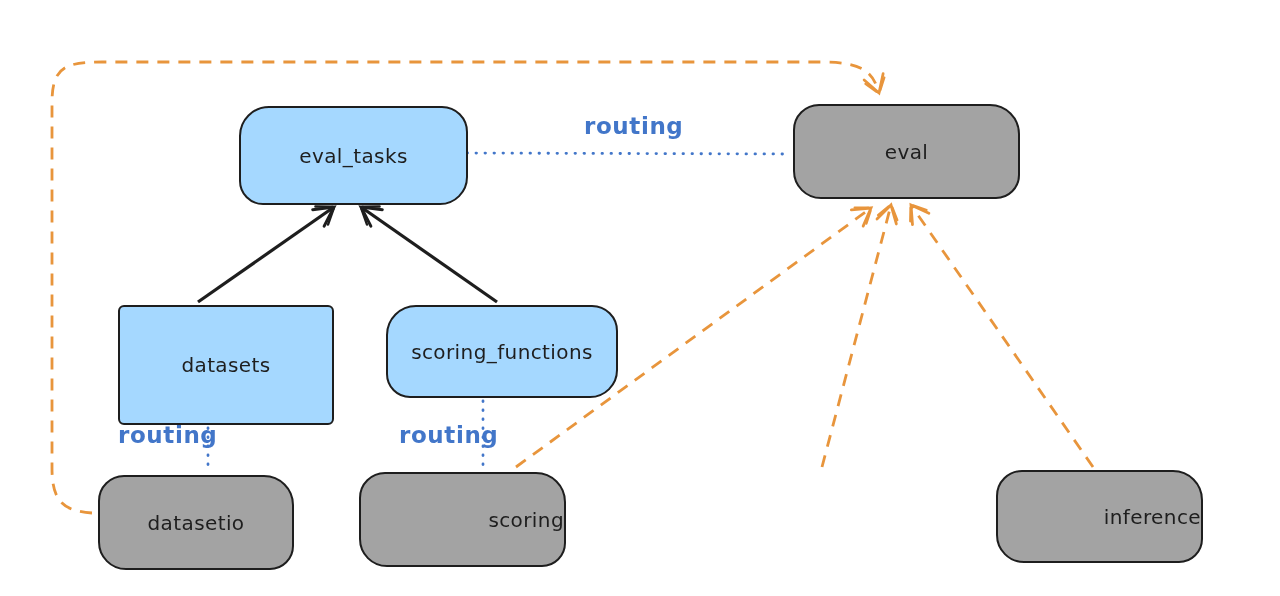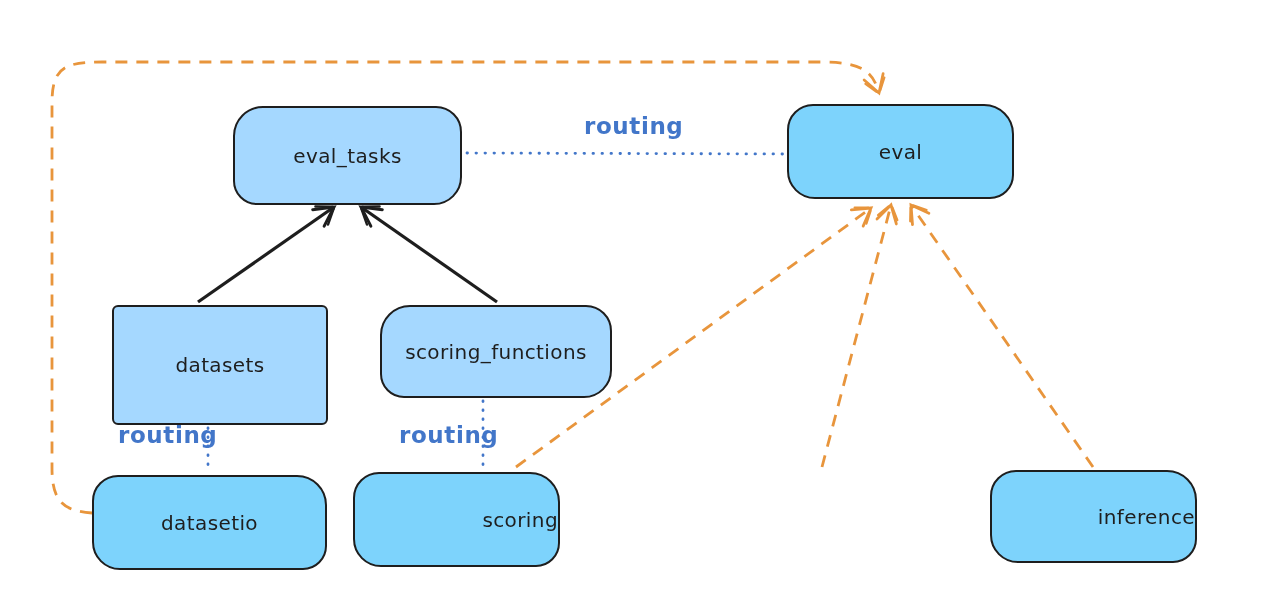--- a/index.html
+++ b/index.html
@@ -25,23 +25,24 @@
     position: absolute;
     display: flex;
     align-items: center;
     justify-content: center;
     border: 2.6px solid #1e1e1e;
     color: #1e1e1e;
     font-size: 20px;
     letter-spacing: 0.4px;
     box-sizing: border-box;
     background: #ffffff;
+    margin-left: 6px;
   }
   .node-blue  { background: #a5d8ff; border-radius: 30px 26px 28px 24px; }
-  .node-green { background: #7dd3fc; border-radius: 26px 30px 24px 28px; }
+  .node-green { background: #a3a3a3; border-radius: 26px 30px 24px 28px; }
   .edge-label {
     position: absolute;
     color: #4276c9;
     font-size: 23px;
     font-weight: 600;
     letter-spacing: 0.6px;
     white-space: nowrap;
   }
 </style>
 </head>
@@ -83,21 +84,21 @@
   </div>
 
   <div class="node node-blue" style="left:112px; top:305px; width:216px; height:120px;border-radius:6px;">
     <span>datasets</span>
   </div>
 
   <div class="node node-blue" style="left:380px; top:305px; width:232px; height:93px;">
     <span>scoring_functions</span>
   </div>
 
-  <div class="node node-green" style="left:92px; top:475px; width:235px; height:95px;text-align:right;">
+  <div class="node node-green" style="left:92px; top:475px; width:196px; height:95px;text-align:right;">
     <span>datasetio</span>
   </div>
 
   <div class="node node-green" style="left:353px; top:472px; width:207px; height:95px;justify-content:flex-end;">
     <span>scoring</span>
   </div>
 
 
   <div class="node node-green" style="left:990px; top:470px; width:207px; height:93px;justify-content:flex-end;">
     <span>inference</span>

